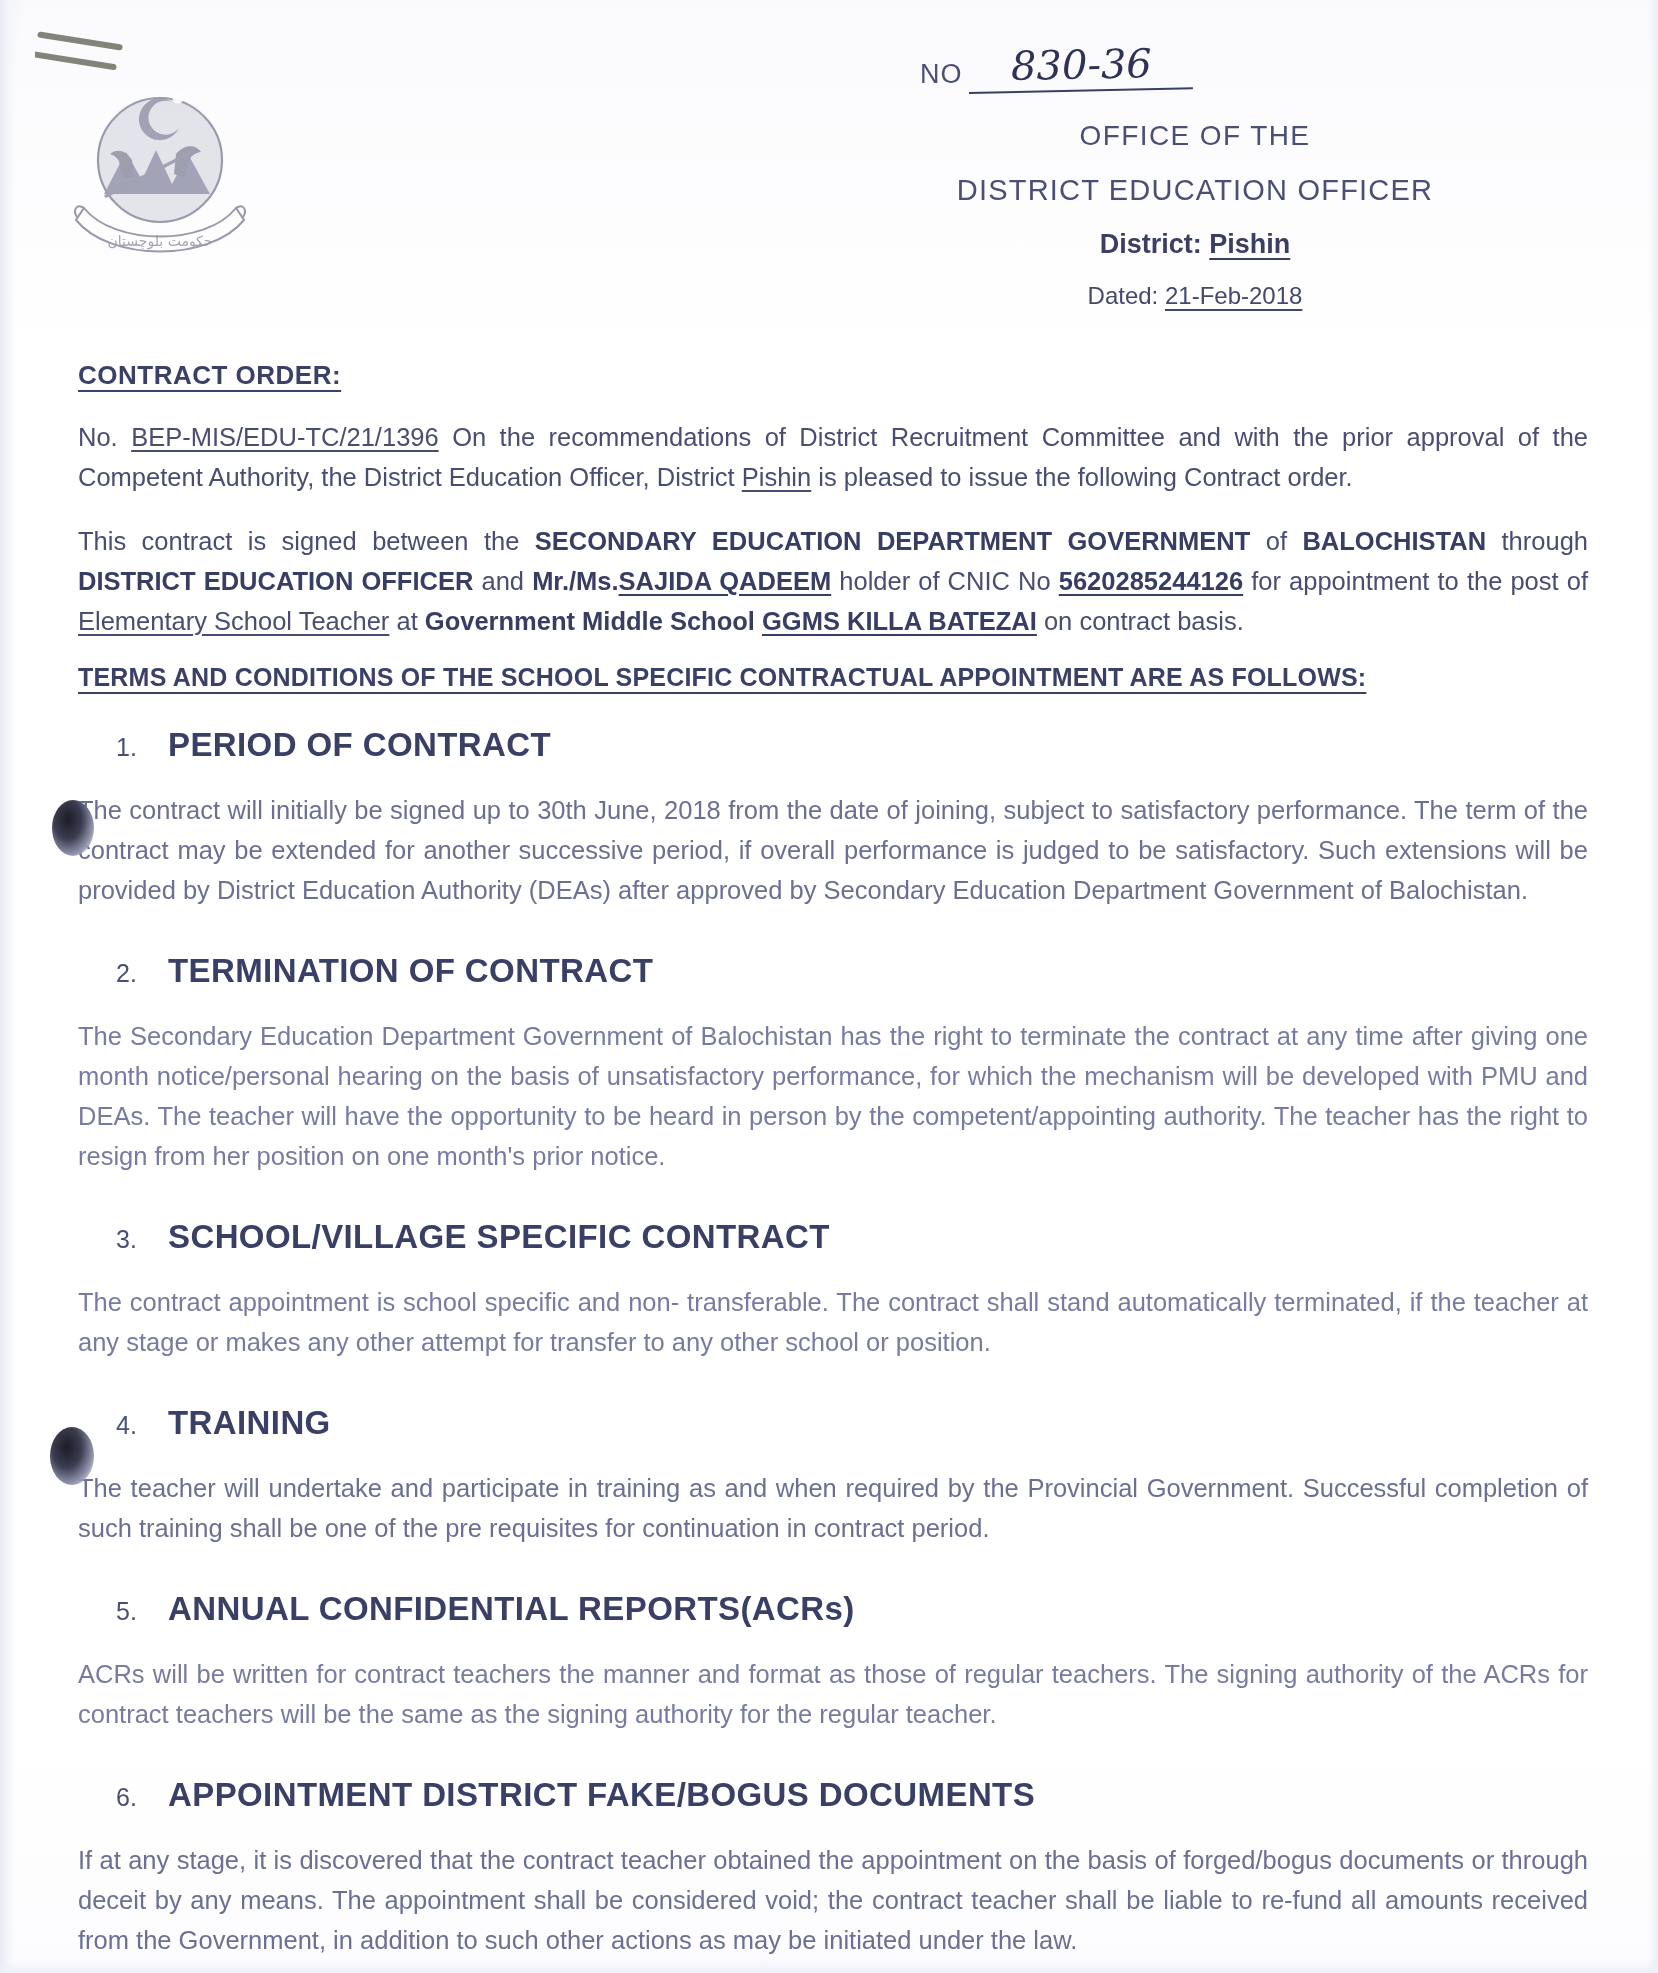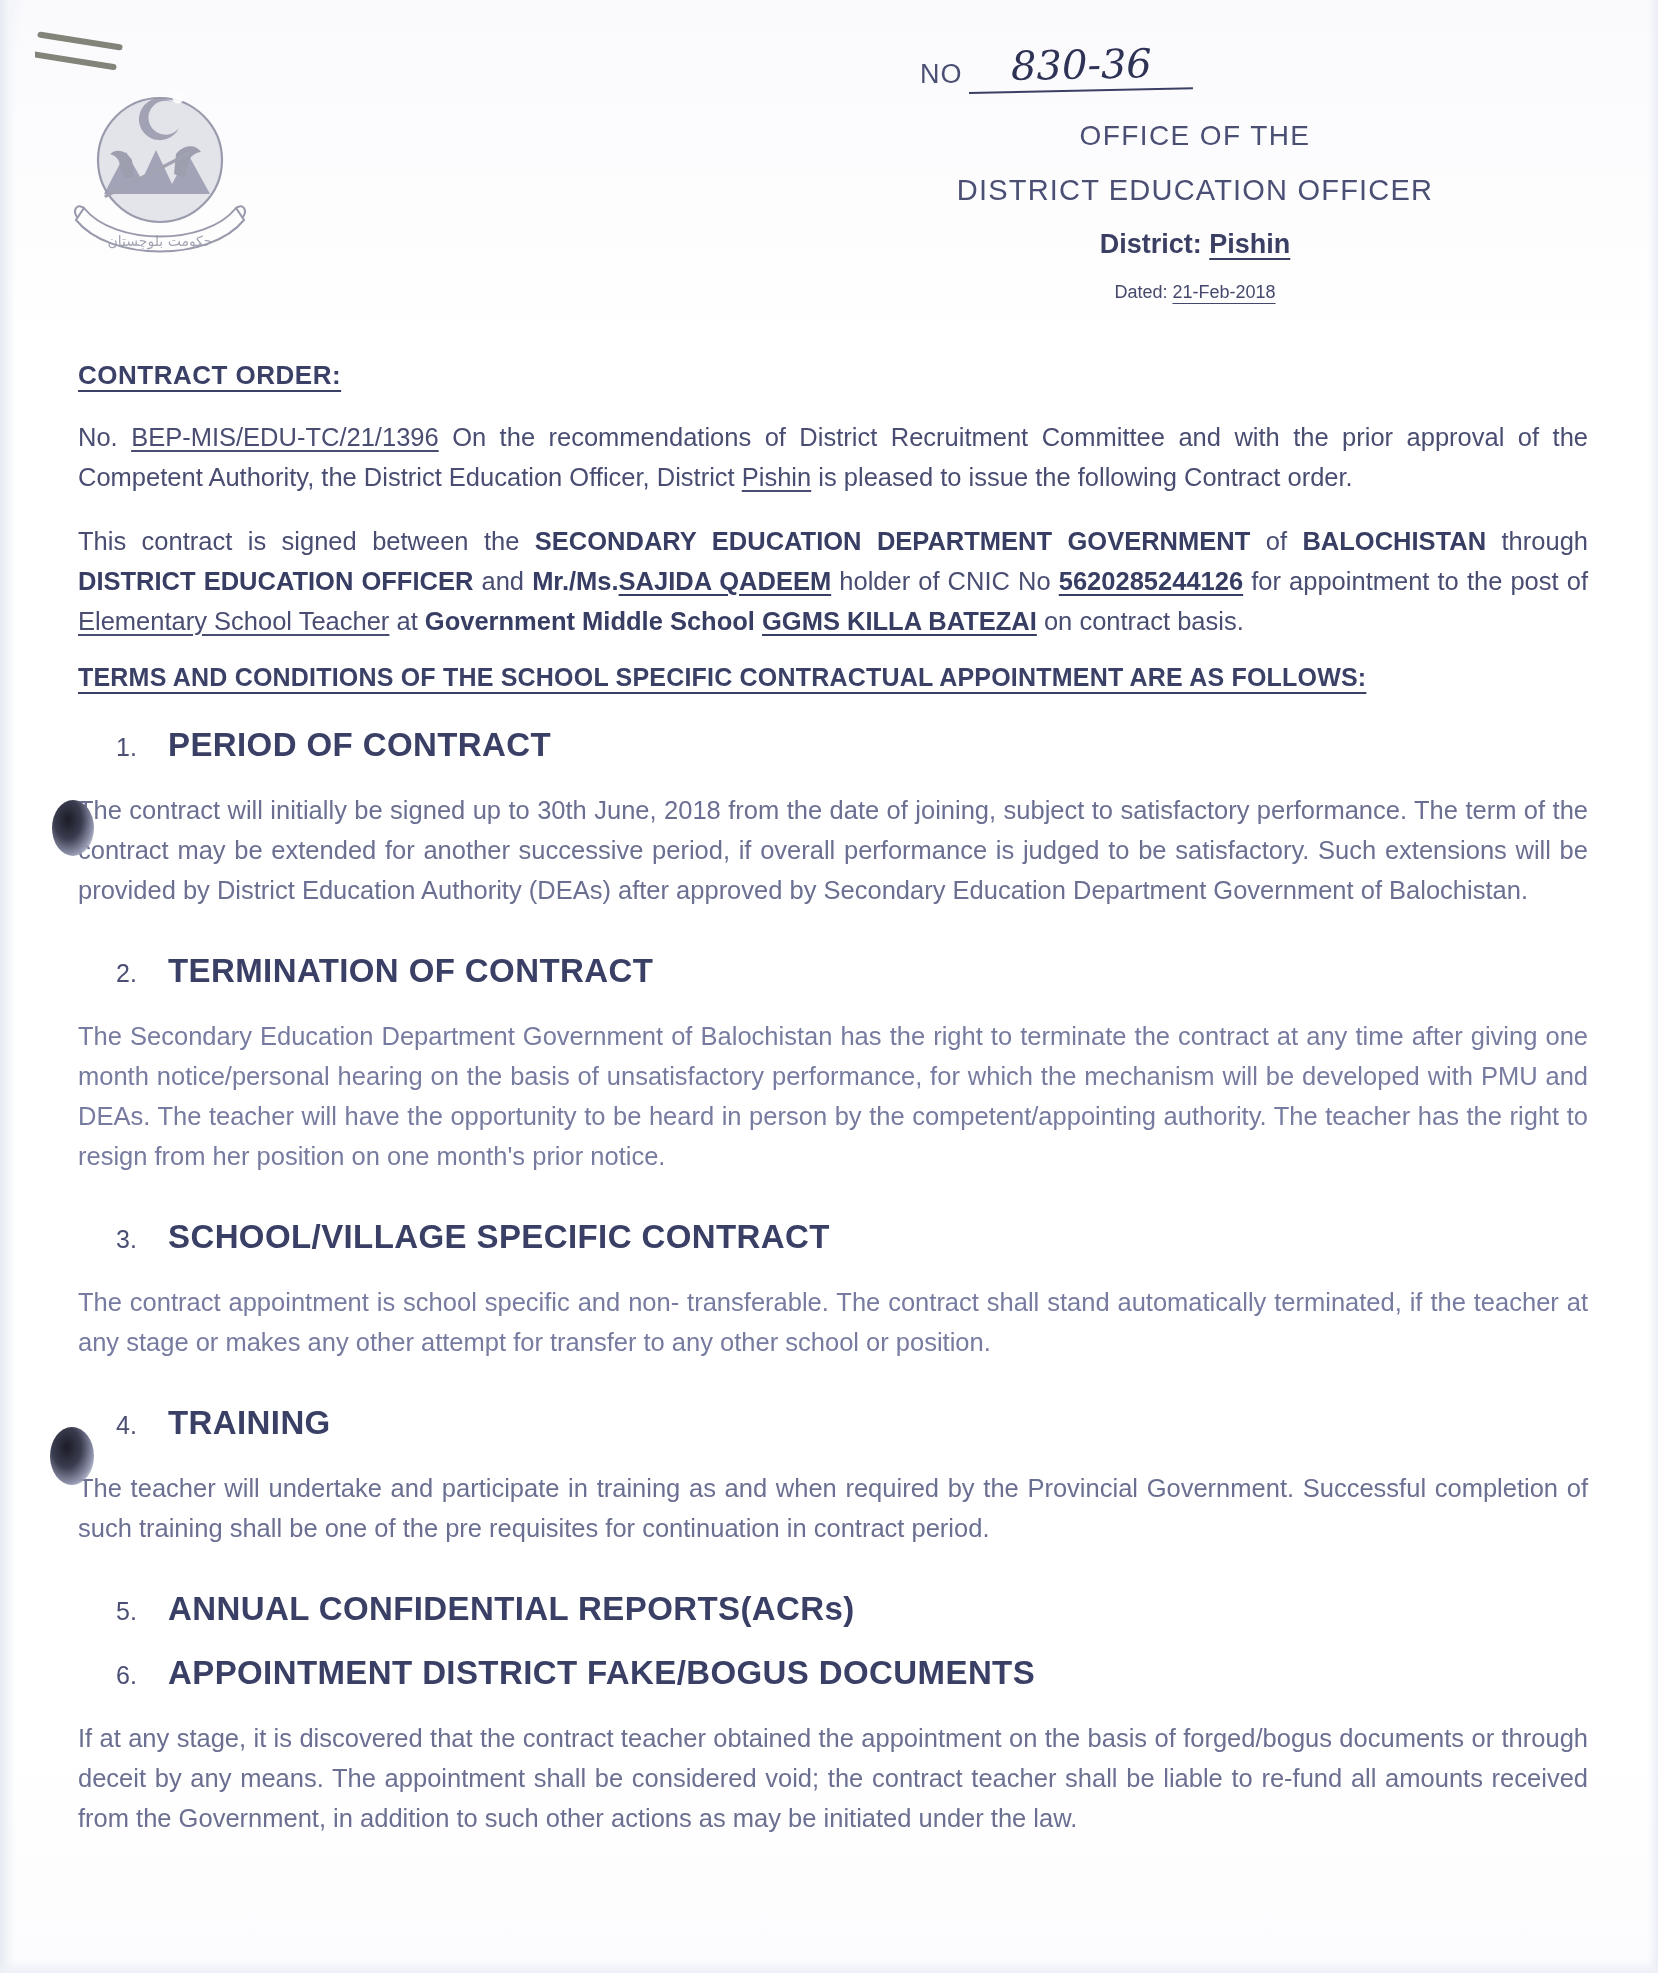--- a/index.html
+++ b/index.html
@@ -115,21 +115,21 @@
     font-weight: bold;
     color: #3a3f63;
     margin-bottom: 22px;
   }
   .district-line .u,
   .dated-line .u {
     text-decoration: underline;
     text-underline-offset: 5px;
   }
   .dated-line {
-    font-size: 18px;
+    font-size: 24px;
     color: #44486c;
   }
 
   
   .body {
     position: absolute;
     left: 78px;
     top: 360px;
     width: 1510px;
   }
@@ -319,20 +319,21 @@
         <span class="section-title">TRAINING</span>
       </div>
       <p class="section-body faded">The teacher will undertake and participate in training as and when required by the Provincial Government. Successful completion of such training shall be one of the pre requisites for continuation in contract period.</p>
     </div>
 
     <div class="section">
       <div class="section-head">
         <span class="section-num">5.</span>
         <span class="section-title">ANNUAL CONFIDENTIAL REPORTS(ACRs)</span>
       </div>
+      <p class="section-body faded2">ACRs will be written for contract teachers the manner and format as those of regular teachers. The signing authority of the ACRs for contract teachers will be the same as the signing authority for the regular teacher.</p>
     </div>
 
     <div class="section">
       <div class="section-head">
         <span class="section-num">6.</span>
         <span class="section-title">APPOINTMENT DISTRICT FAKE/BOGUS DOCUMENTS</span>
       </div>
       <p class="section-body faded">If at any stage, it is discovered that the contract teacher obtained the appointment on the basis of forged/bogus documents or through deceit by any means. The appointment shall be considered void; the contract teacher shall be liable to re-fund all amounts received from the Government, in addition to such other actions as may be initiated under the law.</p>
     </div>
 

